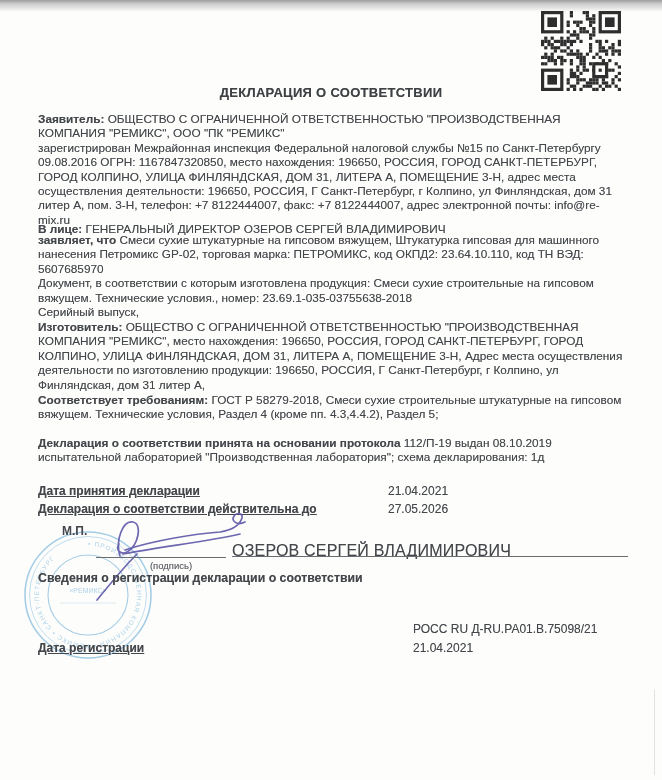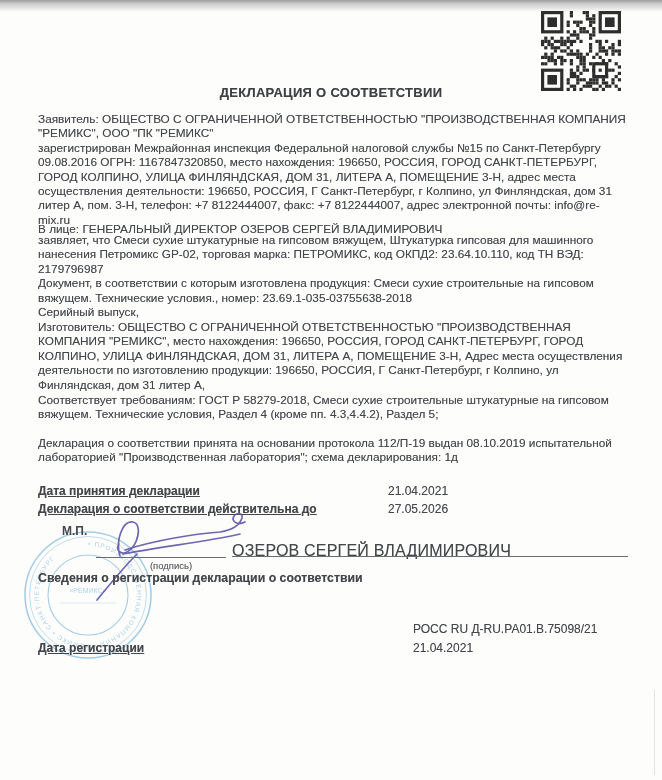--- a/index.html
+++ b/index.html
@@ -15,21 +15,21 @@
   .title{
     position:absolute;left:0;top:85px;width:662px;text-align:center;
     font-size:13px;font-weight:bold;letter-spacing:.3px;color:#3e4144;
     text-shadow:0 0 .5px rgba(62,65,68,.5);
   }
   .para{
     position:absolute;left:38px;width:592px;
     font-size:11.8px;line-height:14.4px;
     text-shadow:0 0 .5px rgba(67,70,74,.45);
   }
-  .b{font-weight:normal;}
+  .b{font-weight:bold;}
   .row-label{position:absolute;left:38px;font-size:12px;font-weight:bold;
     text-shadow:0 0 .5px rgba(67,70,74,.5);text-decoration:underline;}
   .row-value{position:absolute;font-size:12px;text-shadow:0 0 .4px rgba(67,70,74,.4);}
   .mp{position:absolute;left:62px;top:524px;font-size:12px;font-weight:bold;}
   .sig-line{position:absolute;left:96px;top:557px;width:130px;border-top:1px solid #6a6d70;}
   .name-line{position:absolute;left:232px;top:556px;width:396px;border-top:1px solid #6a6d70;}
   .caption{position:absolute;font-size:9.5px;color:#595c60;text-shadow:0 0 .4px rgba(89,92,96,.4);}
   .sign-caption{left:106px;top:560px;width:130px;text-align:center;}
   .name-caption{left:232px;top:560px;width:330px;text-align:center;}
   .sig-name{position:absolute;left:232px;top:542px;font-size:16px;letter-spacing:.2px;
@@ -262,21 +262,21 @@
     <span>зарегистрирован Межрайонная инспекция Федеральной налоговой службы №15 по Санкт-Петербургу 09.08.2016 ОГРН: 1167847320850, место нахождения: 196650, РОССИЯ, ГОРОД САНКТ-ПЕТЕРБУРГ, ГОРОД КОЛПИНО, УЛИЦА ФИНЛЯНДСКАЯ, ДОМ 31, ЛИТЕРА  А, ПОМЕЩЕНИЕ  3-Н, адрес места осуществления деятельности: 196650, РОССИЯ, Г Санкт-Петербург, г Колпино, ул Финляндская, дом 31 литер А, пом. 3-Н, телефон: +7 8122444007, факс: +7 8122444007, адрес электронной почты: info@re-mix.ru</span>
   </div>
 
   <div class="para" style="top:222px">
     <span class="b">В лице:</span>
     <span>ГЕНЕРАЛЬНЫЙ ДИРЕКТОР ОЗЕРОВ СЕРГЕЙ ВЛАДИМИРОВИЧ</span>
   </div>
 
   <div class="para" style="top:233px">
     <span class="b">заявляет, что</span>
-    <span>Смеси сухие штукатурные на гипсовом вяжущем, Штукатурка гипсовая для машинного нанесения Петромикс GP-02, торговая марка: ПЕТРОМИКС, код ОКПД2: 23.64.10.110, код ТН ВЭД: 2179796987</span><br>
+    <span>Смеси сухие штукатурные на гипсовом вяжущем, Штукатурка гипсовая для машинного нанесения Петромикс GP-02, торговая марка: ПЕТРОМИКС, код ОКПД2: 23.64.10.110, код ТН ВЭД: 5607685970</span><br>
     <span>Документ, в соответствии с которым изготовлена продукция: Смеси сухие строительные на гипсовом вяжущем. Технические условия., номер: 23.69.1-035-03755638-2018</span><br>
     <span>Серийный выпуск,</span>
   </div>
 
   <div class="para" style="top:320px">
     <span class="b">Изготовитель:</span>
     <span>ОБЩЕСТВО С ОГРАНИЧЕННОЙ ОТВЕТСТВЕННОСТЬЮ "ПРОИЗВОДСТВЕННАЯ КОМПАНИЯ "РЕМИКС", место нахождения: 196650, РОССИЯ, ГОРОД САНКТ-ПЕТЕРБУРГ, ГОРОД КОЛПИНО, УЛИЦА ФИНЛЯНДСКАЯ, ДОМ 31, ЛИТЕРА  А, ПОМЕЩЕНИЕ  3-Н, Адрес места осуществления деятельности по изготовлению продукции: 196650, РОССИЯ, Г Санкт-Петербург, г Колпино, ул Финляндская, дом 31 литер А,</span>
   </div>
 
   <div class="para" style="top:393px">

